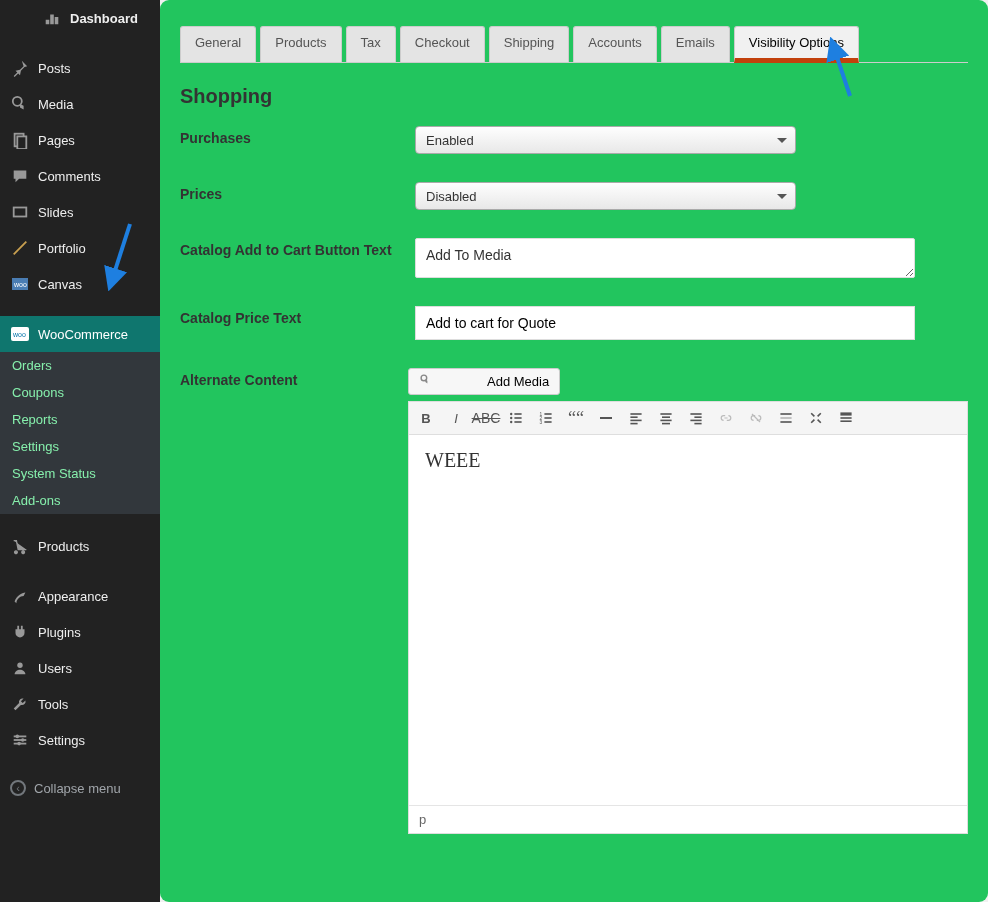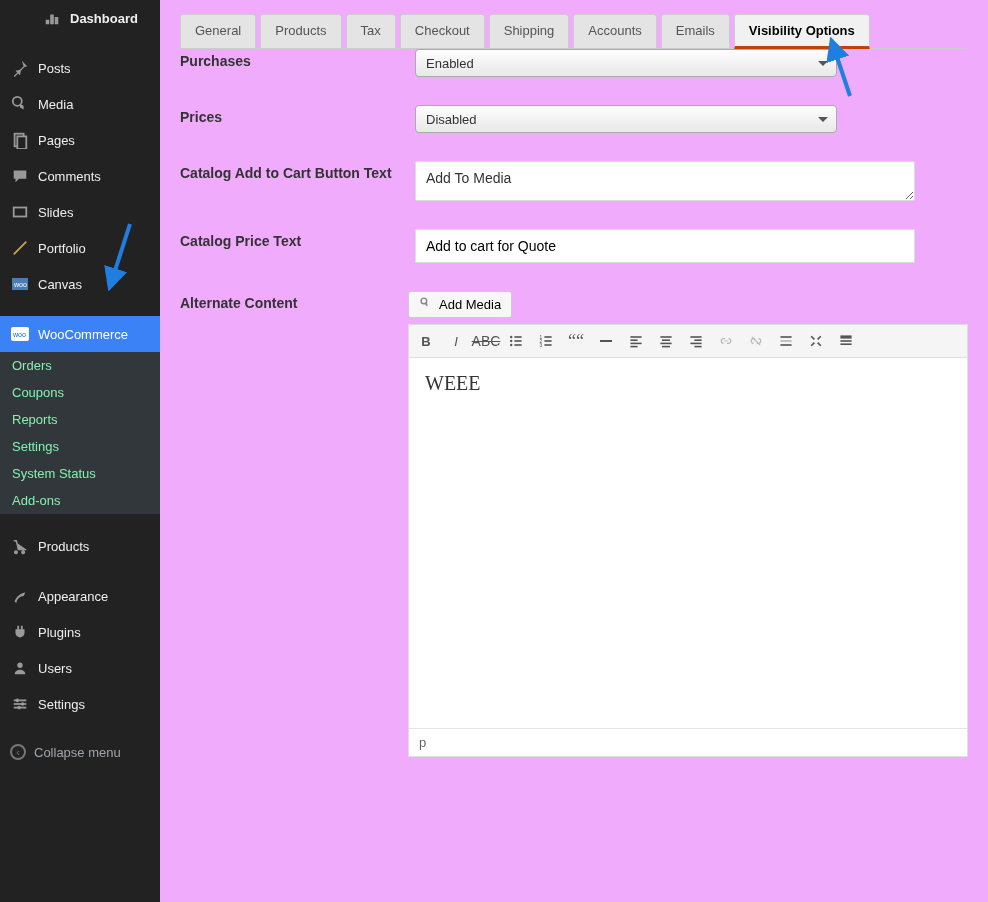--- a/index.html
+++ b/index.html
@@ -1,41 +1,41 @@
 <!DOCTYPE html>
 <html><head>
 <meta charset="utf-8">
 <style>
 * { box-sizing: border-box; margin: 0; padding: 0; }
 body { font-family: -apple-system, "Helvetica Neue", Arial, sans-serif; font-size: 13px; color: #333; background: #f1f1f1; width: 988px; height: 902px; overflow: hidden; position: relative; }
 .sidebar { position: absolute; left: 0; top: 0; width: 160px; height: 902px; background: #222; color: #eee; }
 .sidebar .item { display: flex; align-items: center; padding: 8px 10px; cursor: pointer; color: #eee; }
 .sidebar .item .ico { width: 20px; height: 20px; margin-right: 8px; display: flex; align-items: center; justify-content: center; color: #999; }
 .sidebar .item.top { font-weight: 700; margin-left: 32px; }
-.sidebar .item.active { background: #3b82f6; color: #fff; position: relative; }
+.sidebar .item.active { background: #0f766e; color: #fff; position: relative; }
 .sidebar .item.active .ico { color: #fff; }
 .sidebar .item.active::after { content: ""; position: absolute; right: -8px; top: 50%; margin-top: -8px; border: 8px solid transparent; border-right-color: #f1f1f1; }
 .sidebar .sub { padding: 6px 10px 6px 12px; background: #32373c; color: #86efac; cursor: pointer; font-size: 13px; }
 .sidebar .spacer { height: 14px; }
 .sidebar .collapse { display: flex; align-items: flex-end; padding: 8px 10px; color: #a0a5aa; cursor: pointer; }
 .sidebar .collapse .circ { width: 16px; height: 16px; border: 2px solid #72777c; border-radius: 50%; display: flex; align-items: center; justify-content: center; margin-right: 8px; }
 .sidebar .collapse .circ::before { content: "‹"; font-size: 11px; color: #72777c; line-height: 1; }
-.main { position: absolute; left: 160px; top: 0; right: 0; bottom: 0; background: #f0abfc; padding: 4px 20px; }
+.main { position: absolute; left: 160px; top: 0; right: 0; bottom: 0; background: #22c55e; padding: 16px 20px; border-radius: 9px; }
 .tabs { display: flex; gap: 0; margin-top: 10px; border-bottom: 1px solid #ccc; }
 .tab { padding: 8px 14px; background: #e4e4e4; border: 1px solid #ccc; border-bottom: none; margin-right: 4px; cursor: pointer; color: #555; border-radius: 3px 3px 0 0; }
-.tab.active { background: #f1f1f1; border-bottom: 3px solid #c2410c; margin-bottom: -1px; color: #000; font-weight: 700; }
+.tab.active { background: #f1f1f1; border-bottom: 5px solid #c2410c; margin-bottom: -1px; color: #000; font-weight: 400; }
 h2.section { font-size: 20px; font-weight: 600; margin: 22px 0 18px; color: #333; }
 .form-row { display: flex; align-items: flex-start; margin-bottom: 28px; }
 .form-row .label { width: 235px; font-weight: 600; font-size: 14px; color: #333; padding-top: 4px; }
 .form-row .ctl { flex: 1; }
-.sel { width: 422px; height: 28px; border: 1px solid #aaa; border-radius: 4px; padding: 0 24px 0 10px; background: linear-gradient(#fefefe,#e8e8e8); position: relative; display: flex; align-items: center; cursor: pointer; text-align: center; }
+.sel { width: 381px; height: 28px; border: 1px solid #aaa; border-radius: 4px; padding: 0 24px 0 10px; background: linear-gradient(#fefefe,#e8e8e8); position: relative; display: flex; align-items: center; cursor: pointer; text-align: center; }
 .sel::after { content: ""; position: absolute; right: 8px; top: 50%; margin-top: -2px; border: 5px solid transparent; border-top-color: #555; }
 .txt { width: 500px; min-height: 40px; border: 1px solid #ddd; border-radius: 2px; padding: 8px 10px; background: #fff; font-size: 14px; resize: both; overflow: auto; }
 .txtline { width: 500px; height: 34px; border: 1px solid #ddd; padding: 4px 10px; background: #fff; font-size: 14px; }
-.add-media { display: inline-flex; align-items: center; border: 1px solid #ccc; background: #f7f7f7; padding: 4px 10px; border-radius: 3px; cursor: pointer; font-size: 13px; margin-bottom: 6px; }
+.add-media { display: inline-flex; align-items: center; border: 1px solid #ccc; background: #f7f7f7; padding: 4px 10px; border-radius: 3px; cursor: pointer; font-size: 13px; margin-bottom: 6px; gap: 48px; }
 .add-media .mi { margin-right: 6px; color: #888; }
 .editor { border: 1px solid #dedede; background: #fff; width: 560px; }
 .toolbar { display: flex; gap: 0; padding: 2px; background: #f5f5f5; border-bottom: 1px solid #dedede; }
 .toolbar .btn { width: 30px; height: 28px; display: flex; align-items: center; justify-content: center; color: #555; cursor: pointer; }
 .toolbar .btn.dis { color: #bbb; }
 .canvas { min-height: 370px; padding: 14px 16px; font-family: Georgia, serif; font-size: 20px; }
 .statusbar { border-top: 1px solid #e5e5e5; padding: 6px 10px; color: #666; font-size: 13px; }
 .arrow { position: absolute; pointer-events: none; }
 .arrow svg { overflow: visible; }
 </style>
@@ -158,20 +158,28 @@
         <svg width="18" height="18" viewBox="0 0 20 20">
           <circle cx="10" cy="7" r="3" fill="currentColor"></circle>
           <path fill="currentColor" d="M4 17c0-3 3-5 6-5s6 2 6 5z"></path>
         </svg>
       </span>
     <span>Users</span>
   </div>
   <div class="item">
     <span class="ico">
         <svg width="18" height="18" viewBox="0 0 20 20">
+          <path fill="currentColor" d="M14 4a4 4 0 00-5 5l-6 6 2 2 6-6a4 4 0 005-5l-3 3-2-2z"></path>
+        </svg>
+      </span>
+    <span>Tools</span>
+  </div>
+  <div class="item">
+    <span class="ico">
+        <svg width="18" height="18" viewBox="0 0 20 20">
           <rect x="3" y="5" width="14" height="2" fill="currentColor"></rect>
           <rect x="3" y="9" width="14" height="2" fill="currentColor"></rect>
           <rect x="3" y="13" width="14" height="2" fill="currentColor"></rect>
           <circle cx="7" cy="6" r="2" fill="currentColor"></circle>
           <circle cx="13" cy="10" r="2" fill="currentColor"></circle>
           <circle cx="9" cy="14" r="2" fill="currentColor"></circle>
         </svg>
       </span>
     <span>Settings</span>
   </div>
@@ -187,20 +195,21 @@
     <div class="tab">General</div>
     <div class="tab">Products</div>
     <div class="tab">Tax</div>
     <div class="tab">Checkout</div>
     <div class="tab">Shipping</div>
     <div class="tab">Accounts</div>
     <div class="tab">Emails</div>
     <div class="tab active">Visibility Options</div>
   </div>
 
+  <h2 class="section">Shopping</h2>
 
   <div class="form-row">
     <div class="label">Purchases</div>
     <div class="ctl">
         <div class="sel">
           <span>Enabled</span>
         </div>
       </div>
   </div>
 

